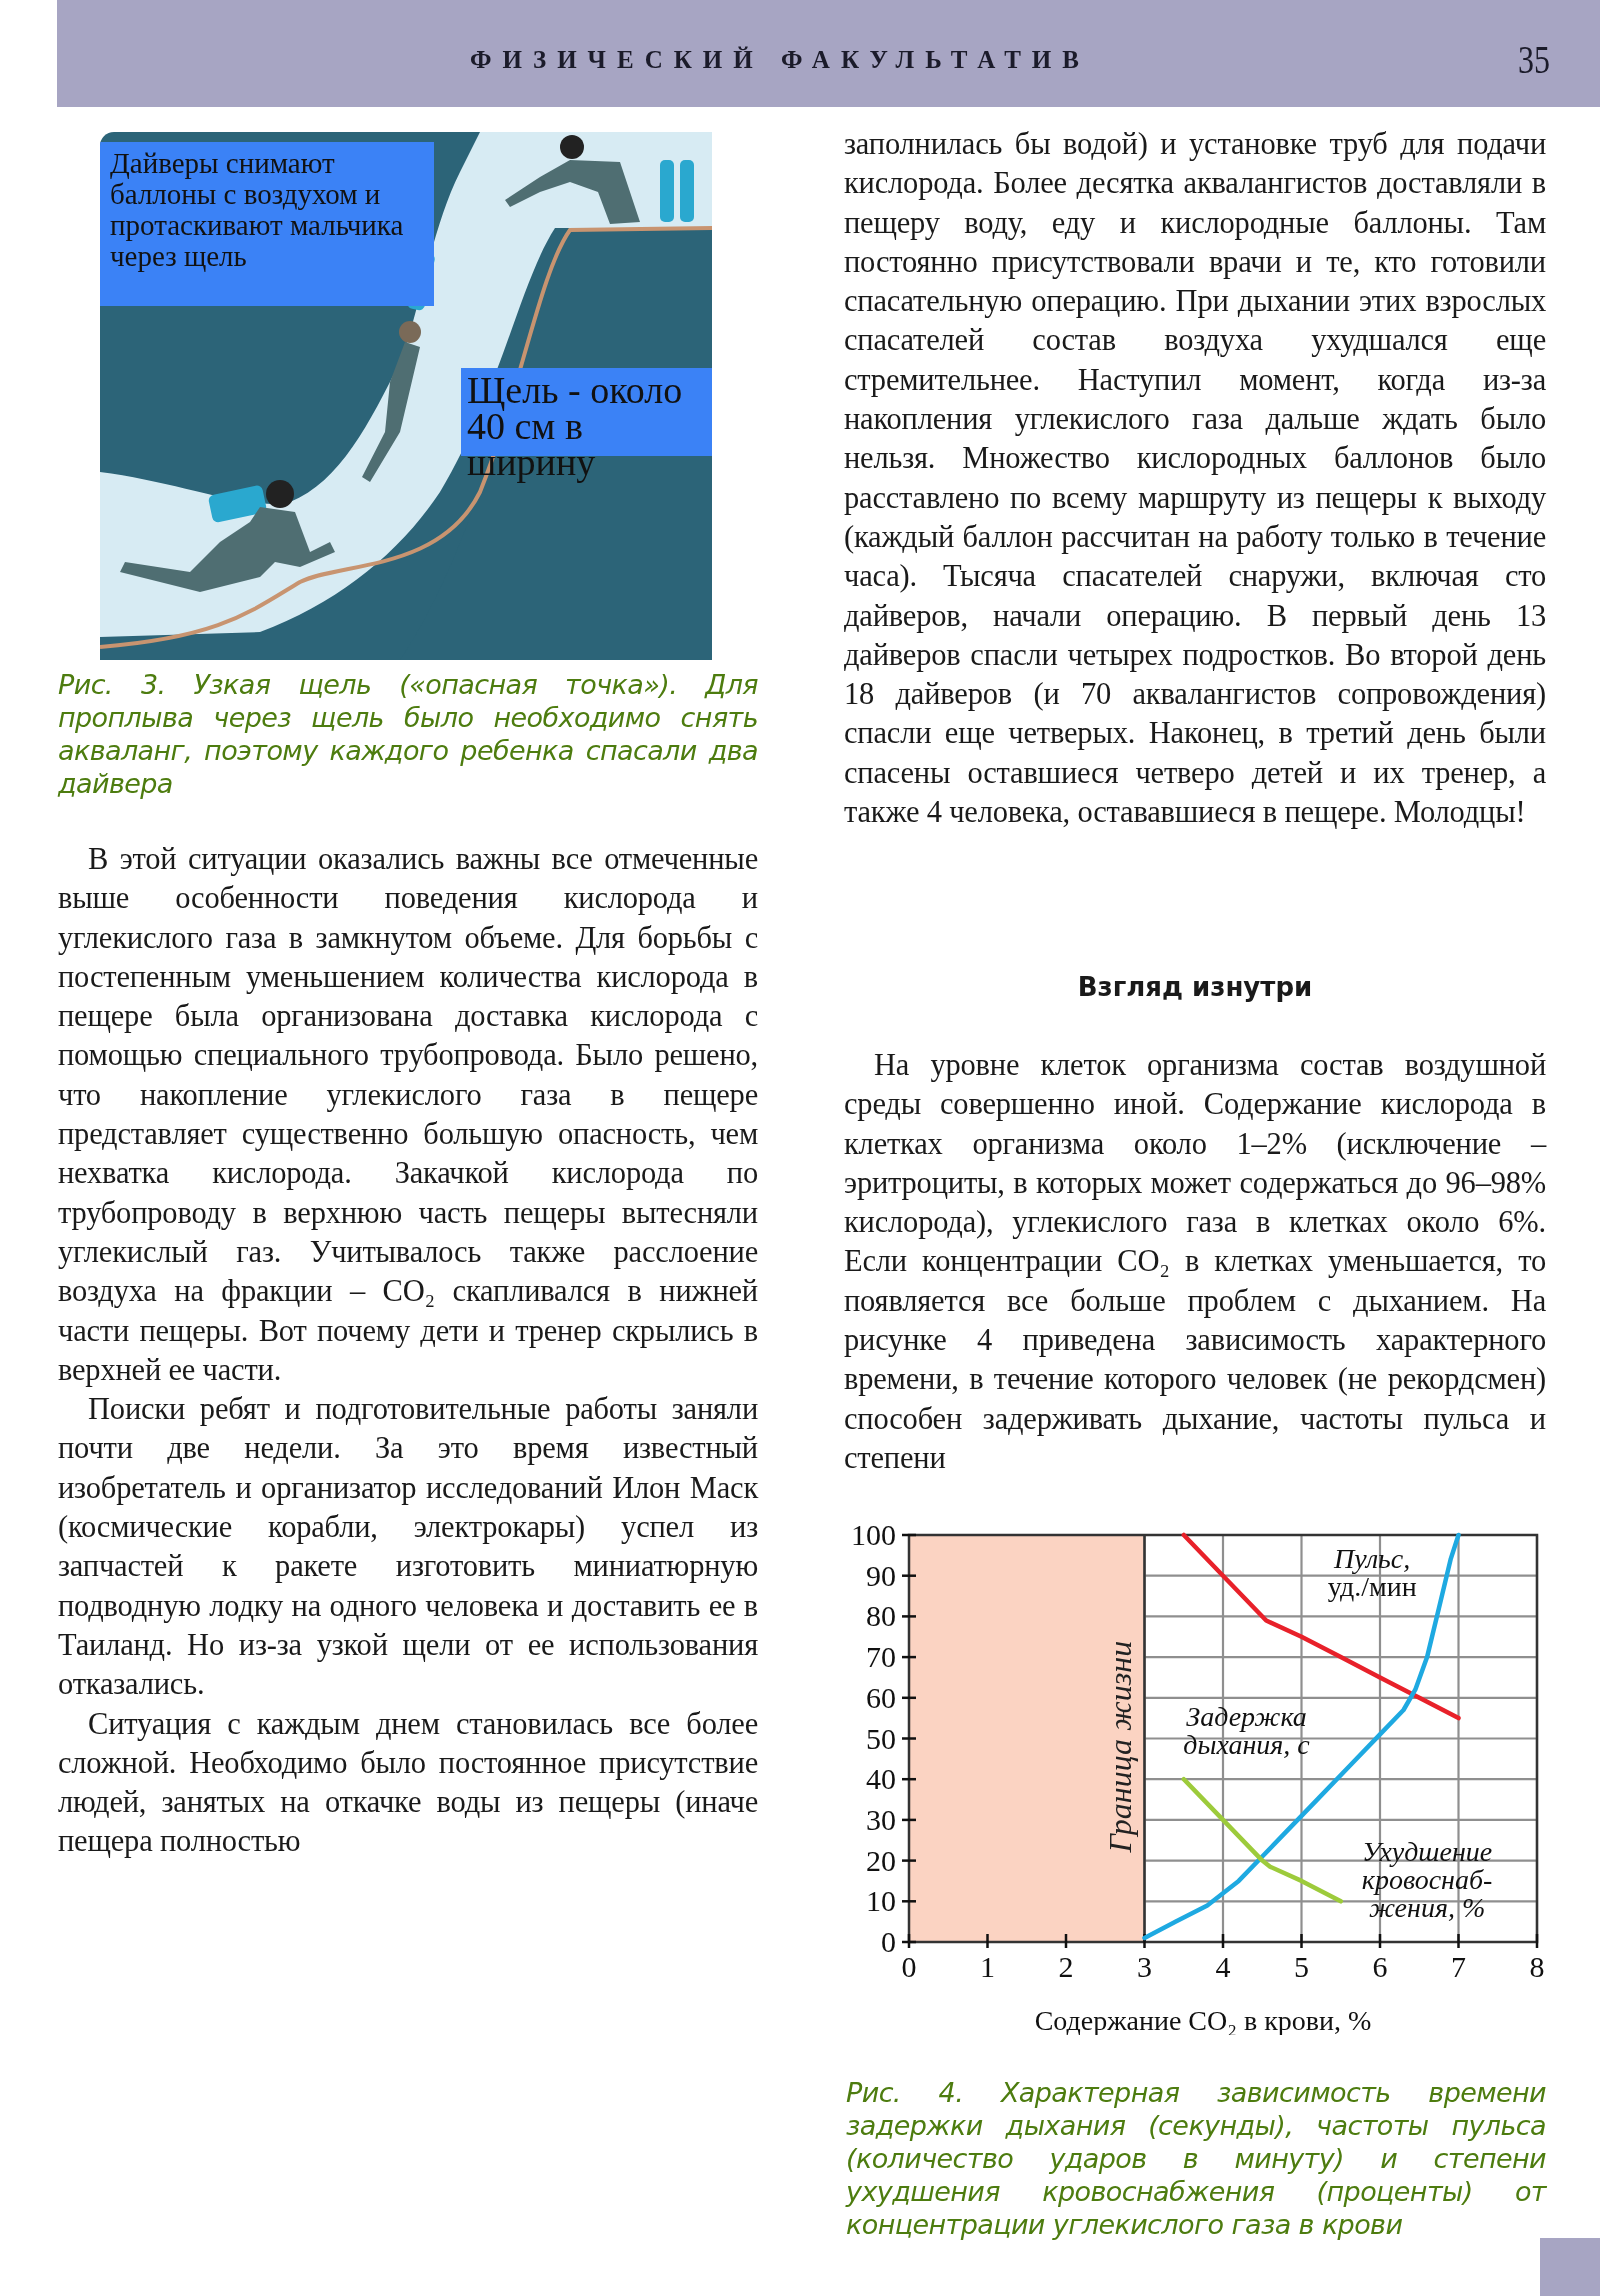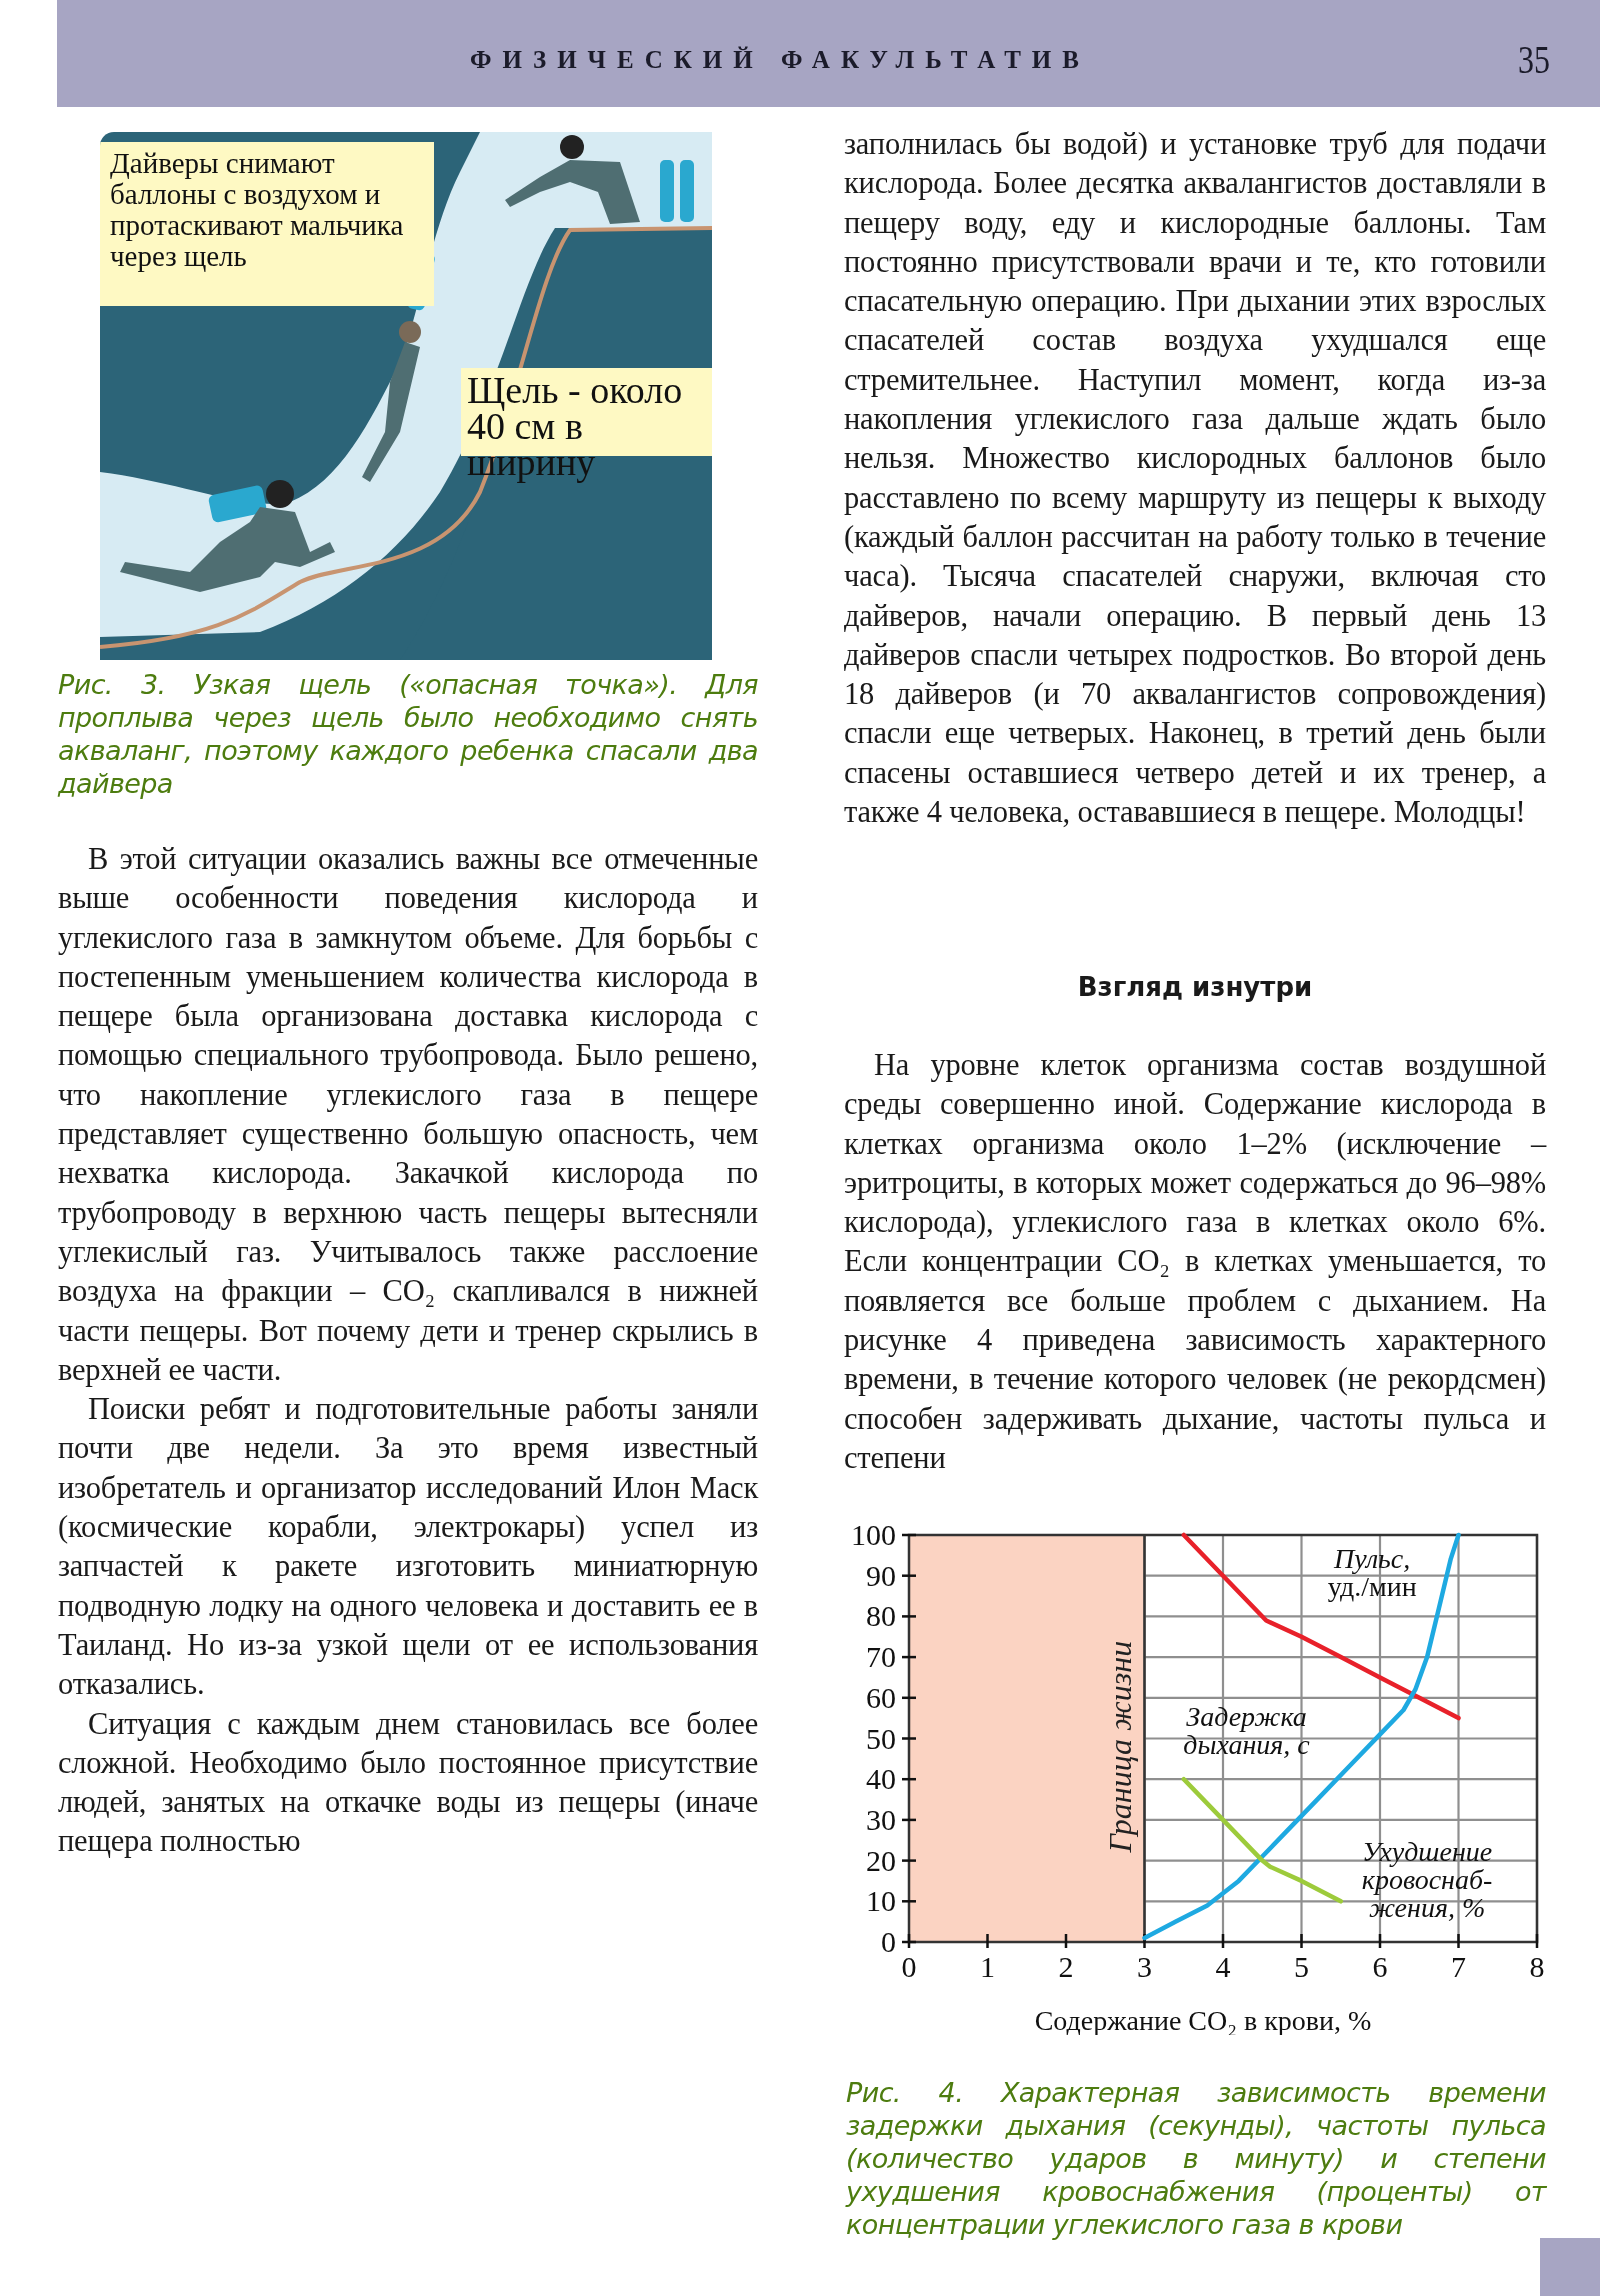--- a/index.html
+++ b/index.html
@@ -5,21 +5,21 @@
   html, body { margin:0; padding:0; background:#fff; }
   body { width:1600px; height:2296px; position:relative; overflow:hidden;
          font-family:"Liberation Serif","DejaVu Serif",serif; color:#1a1a1a; }
   .header { position:absolute; left:57px; top:0; width:1543px; height:107px; background:#a7a5c3; }
   .header-title { position:absolute; left:0; right:0; top:46px; text-align:center;
                   font-family:"Liberation Serif",serif; font-weight:bold; font-size:25px;
                   letter-spacing:11px; color:#1b1b2a; padding-left:250px; box-sizing:border-box; width:1100px;margin-left:48px; }
   .page-num { position:absolute; right:50px; top:36px; font-size:40px; color:#1b1b2a; transform:scaleX(0.8); transform-origin:right; }
 
   .figure3 { position:absolute; left:100px; top:132px; width:612px; height:528px; background:#2c6478; overflow:hidden; border-radius:14px 0 0 0; }
-  .fig3-label { position:absolute; background:#fef9c3; color:#111; font-size:29px; line-height:31px; padding:6px 10px; }
+  .fig3-label { position:absolute; background:#3b82f6; color:#111; font-size:29px; line-height:31px; padding:6px 10px; }
   .fig3-label.top { left:0; top:10px; width:314px; height:152px; }
   .fig3-label.gap { left:361px; top:236px; width:245px; height:80px; padding:4px 6px; font-size:38px; line-height:36px; }
 
   .caption { position:absolute; font-family:"DejaVu Sans","Liberation Sans",sans-serif; font-style:italic;
              font-size:27px; line-height:33px; color:#4d7c0f; text-align:justify; letter-spacing:-0.6px; }
   .caption3 { left:58px; top:668px; width:700px; }
   .caption4 { left:846px; top:2048px; width:700px;margin-top:28px; }
 
   .col { position:absolute; font-size:30.5px; line-height:39.3px; text-align:justify; letter-spacing:-0.2px; }
   .col p { margin:0; }

